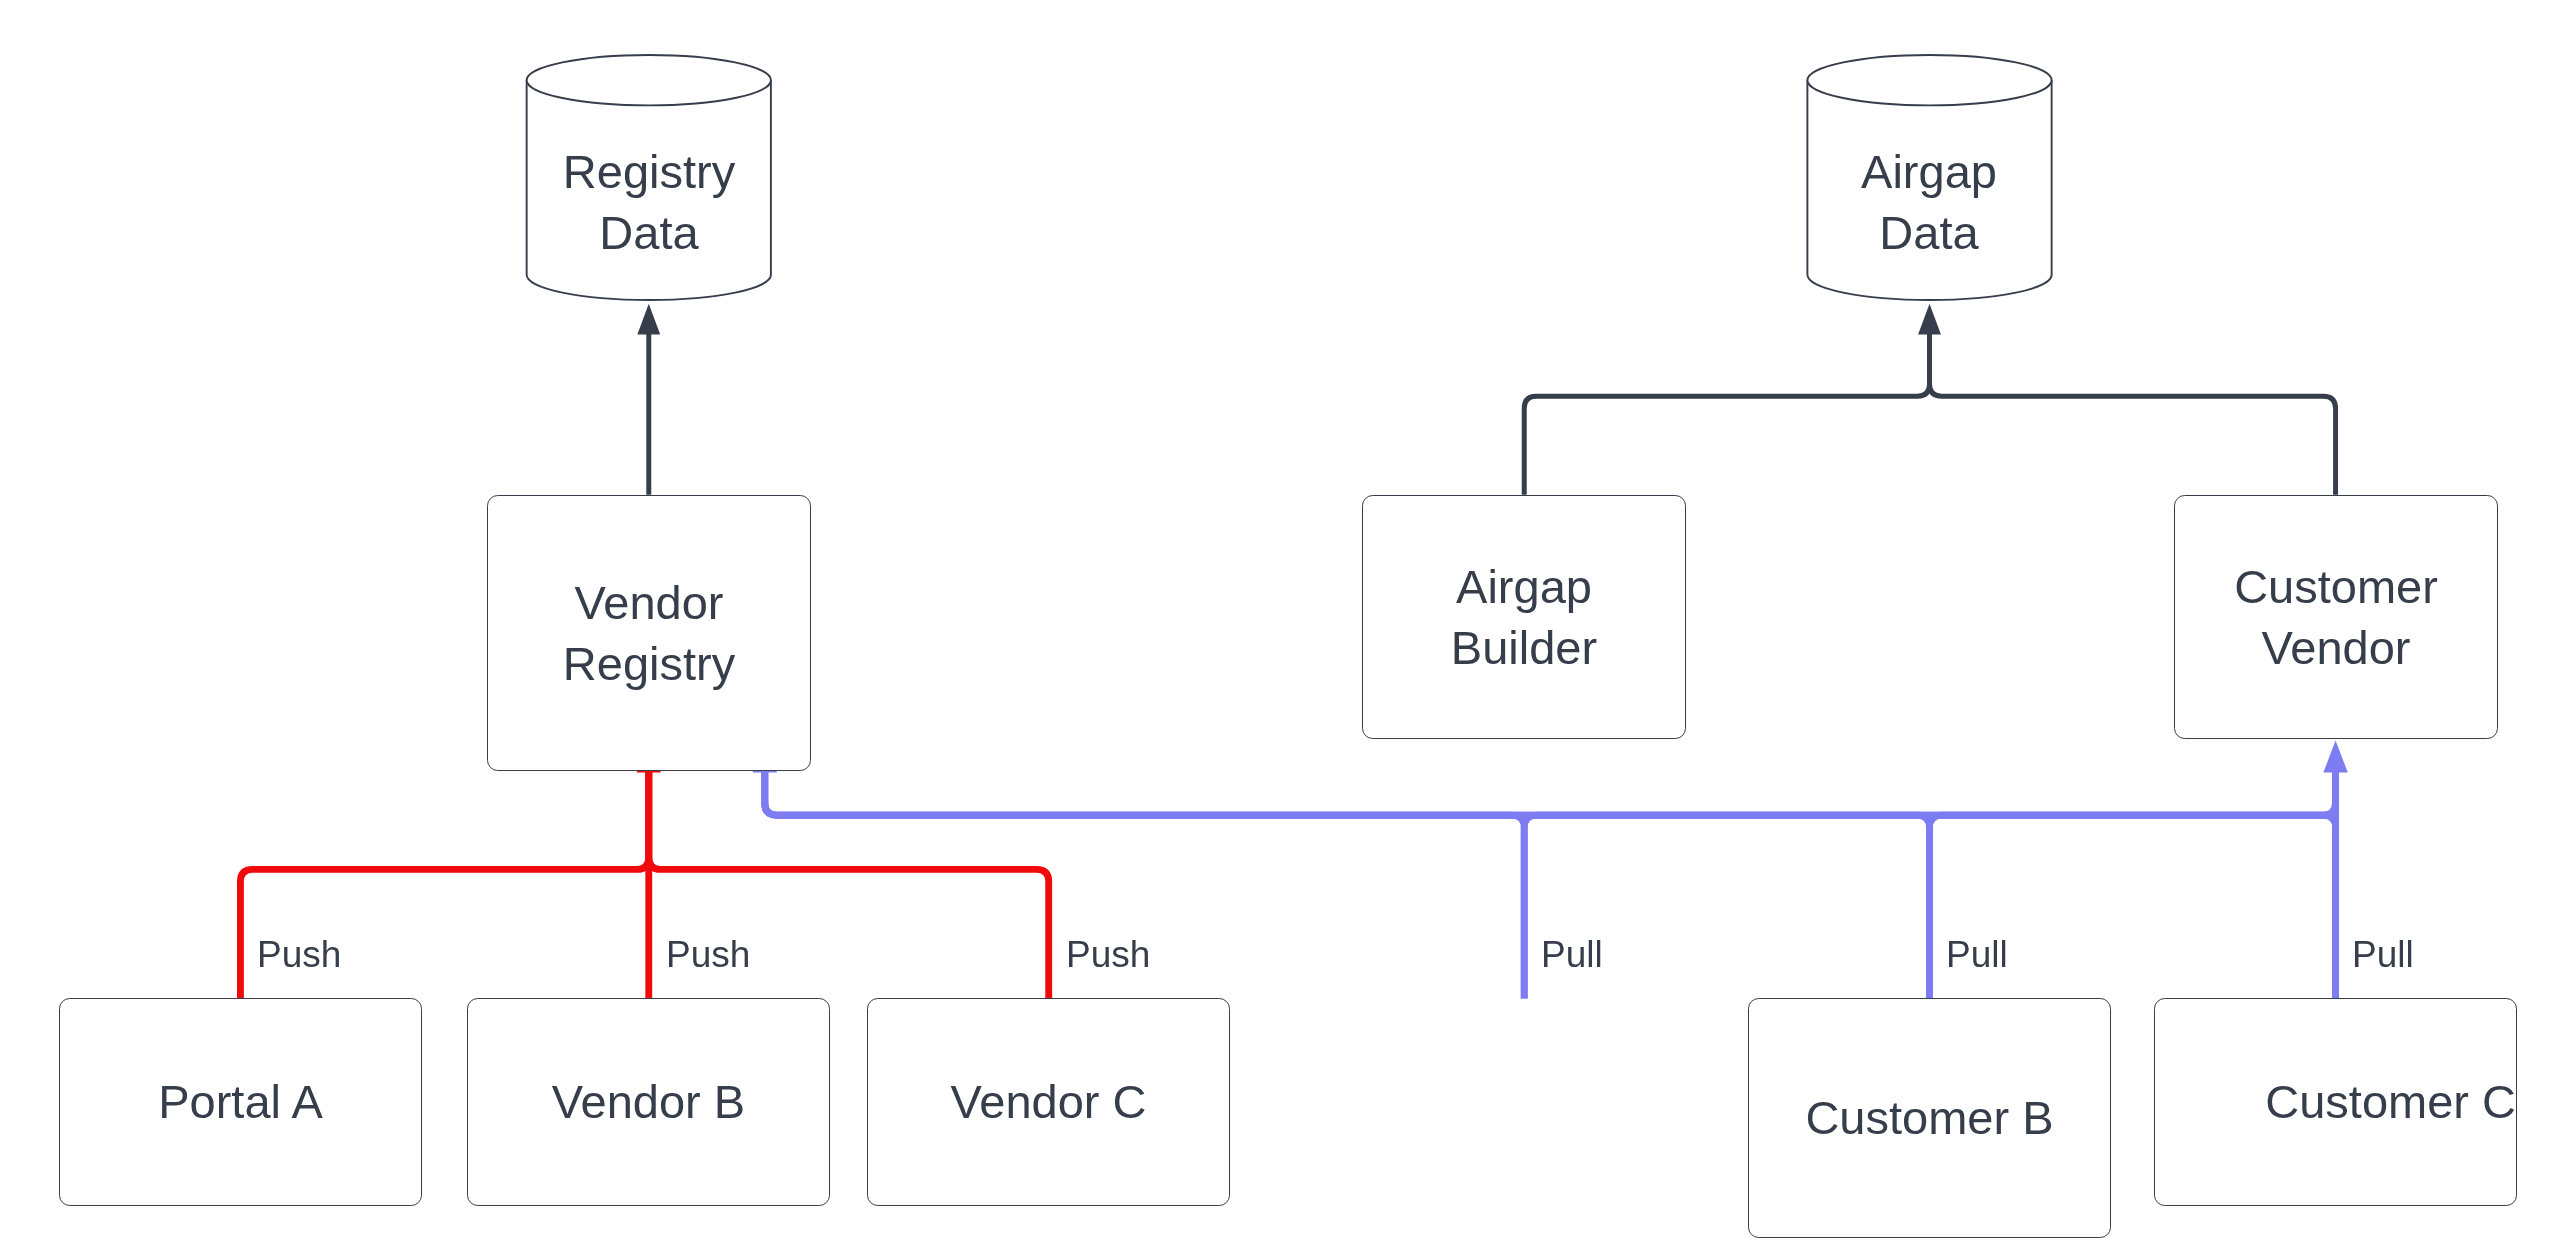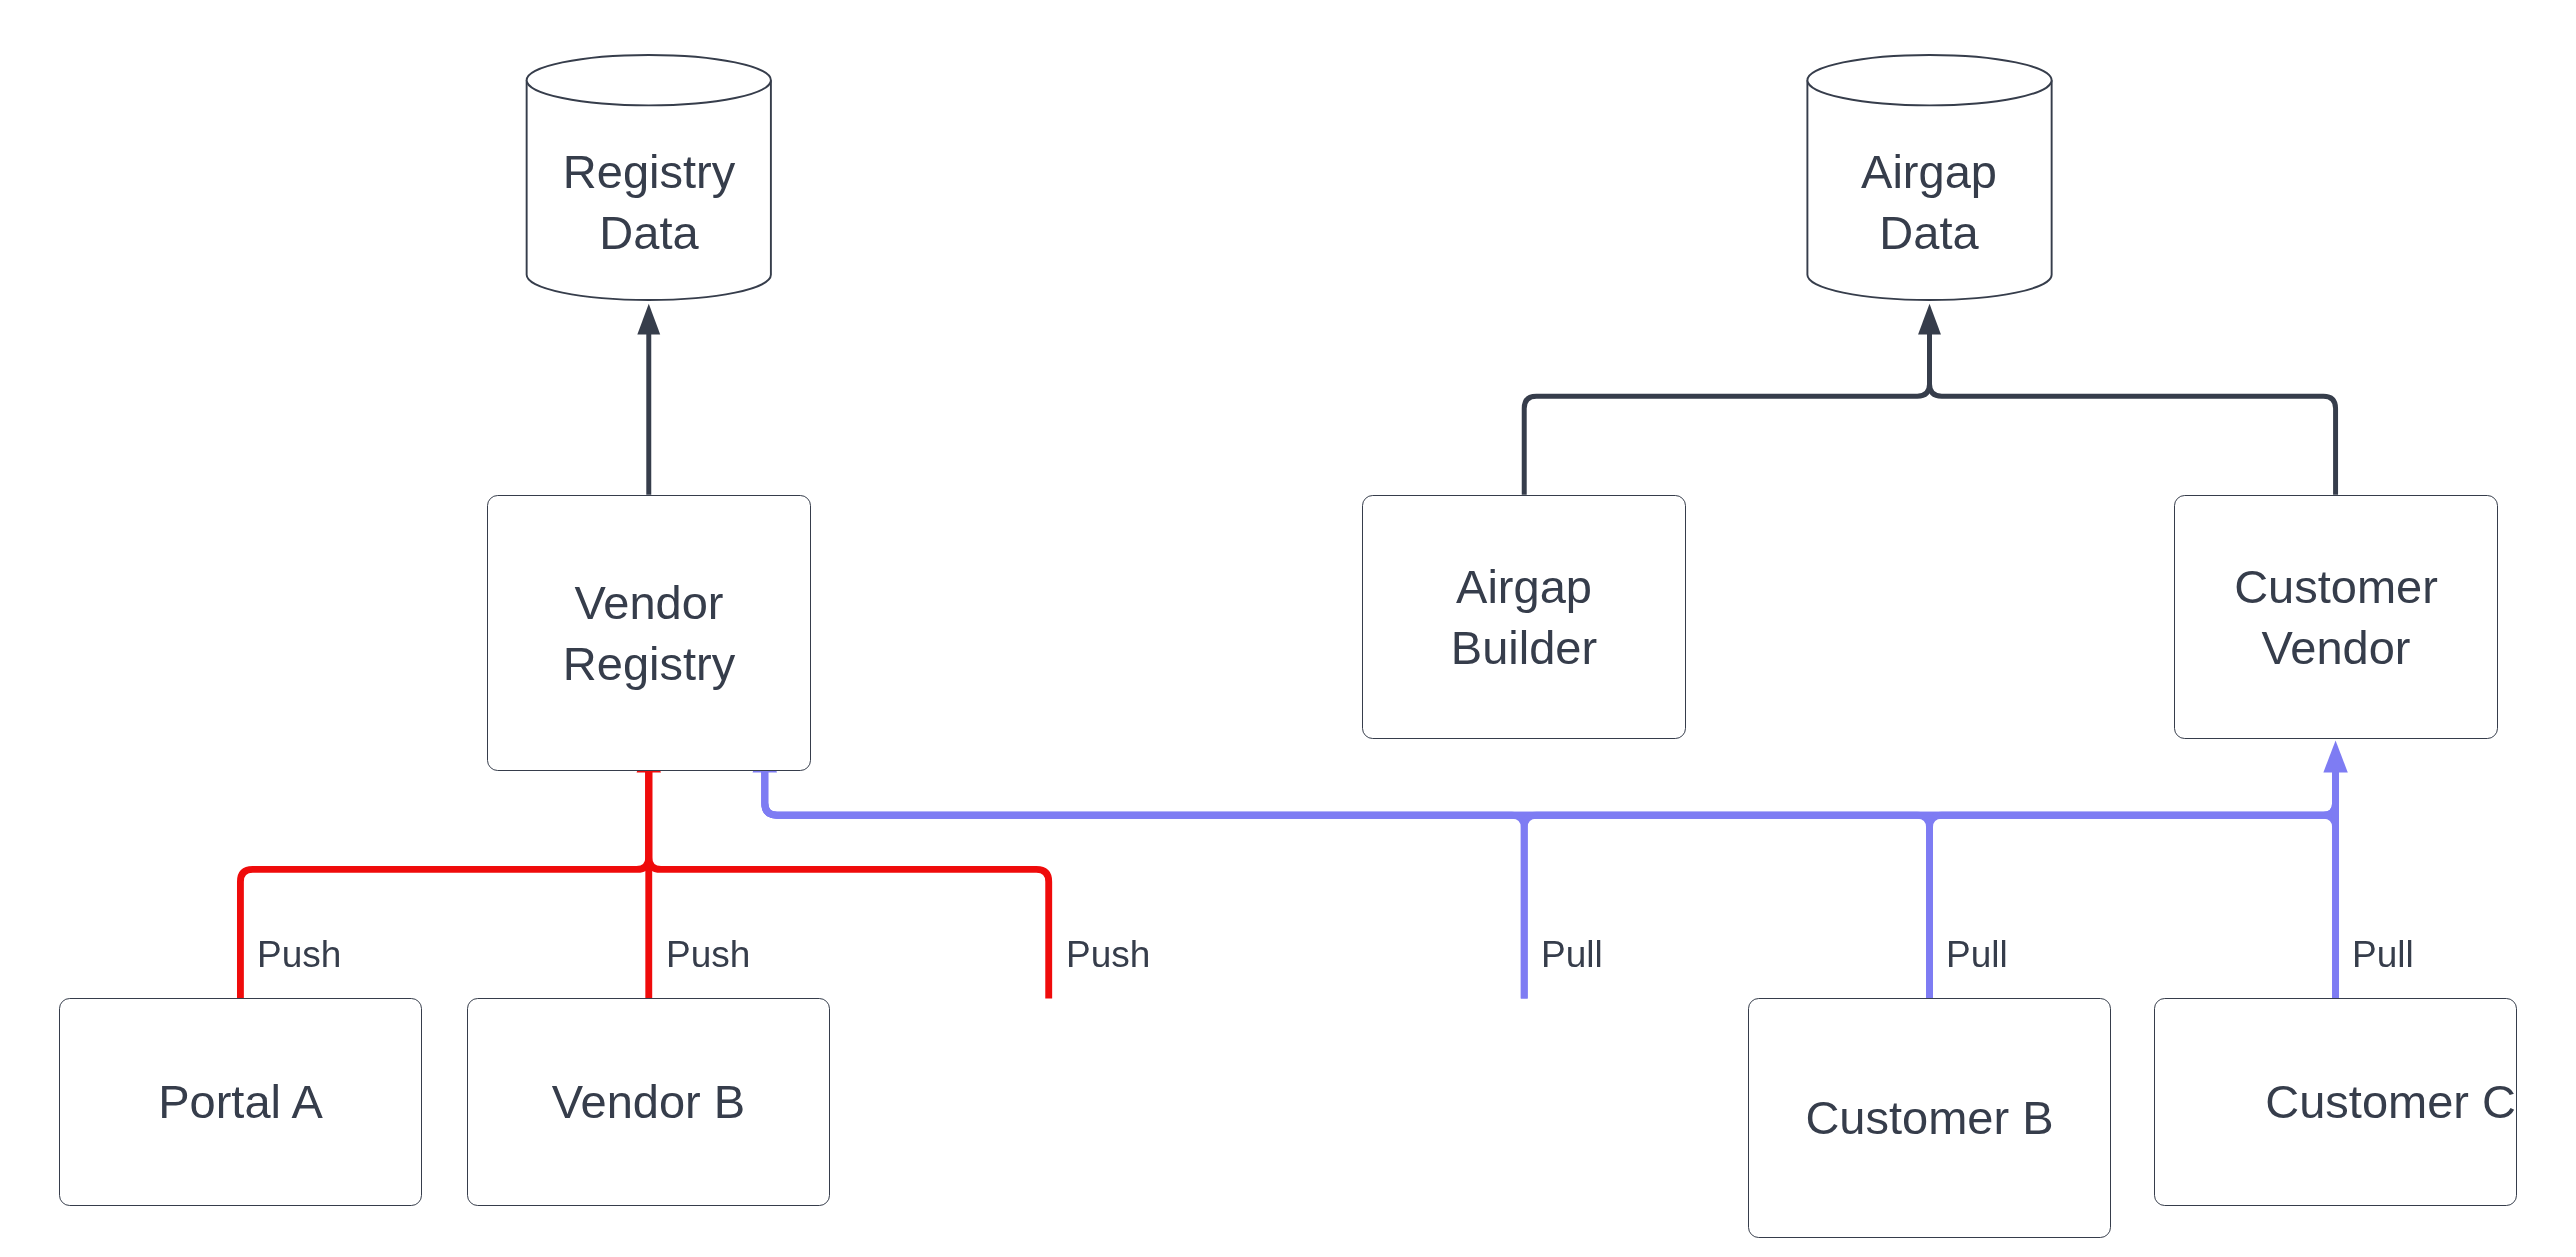--- a/index.html
+++ b/index.html
@@ -103,20 +103,23 @@
     <span class="node-label">Customer
 Vendor</span>
   </div>
 
   <div class="node" style="left:59px;top:998px;width:363px;height:208px;">
     <span class="node-label">Portal A</span>
   </div>
   <div class="node" style="left:467px;top:998px;width:363px;height:208px;">
     <span class="node-label">Vendor B</span>
   </div>
+  <div class="node" style="left:867px;top:998px;width:363px;height:208px;">
+    <span class="node-label">Vendor C</span>
+  </div>
   <div class="node" style="left:1748px;top:998px;width:363px;height:240px;">
     <span class="node-label">Customer B</span>
   </div>
   <div class="node" style="left:2154px;top:998px;width:363px;height:208px;justify-content:flex-end;">
     <span class="node-label">Customer C</span>
   </div>
 
   <div class="edge-label" style="left:257px;top:933px;">Push</div>
   <div class="edge-label" style="left:666px;top:933px;">Push</div>
   <div class="edge-label" style="left:1066px;top:933px;">Push</div>

